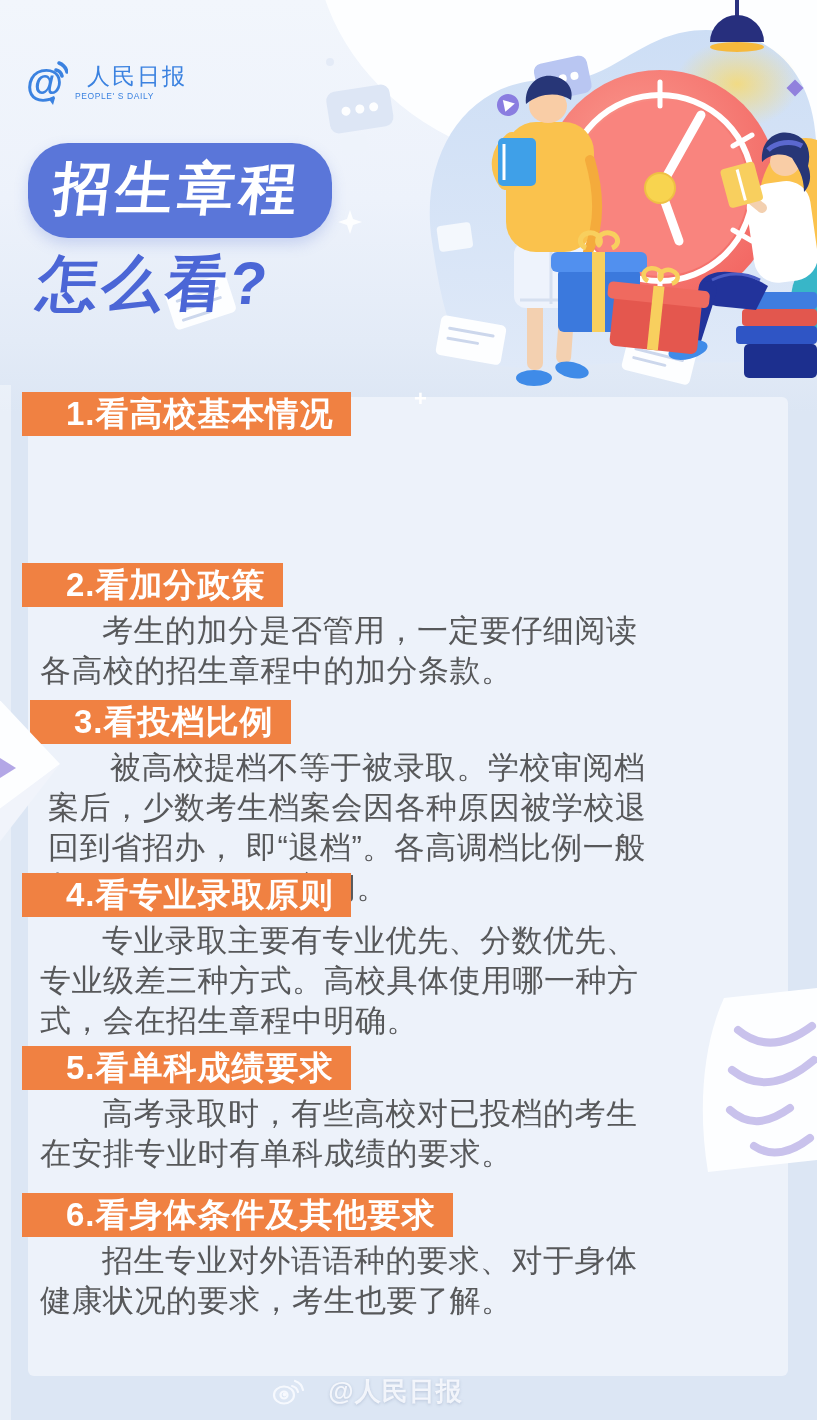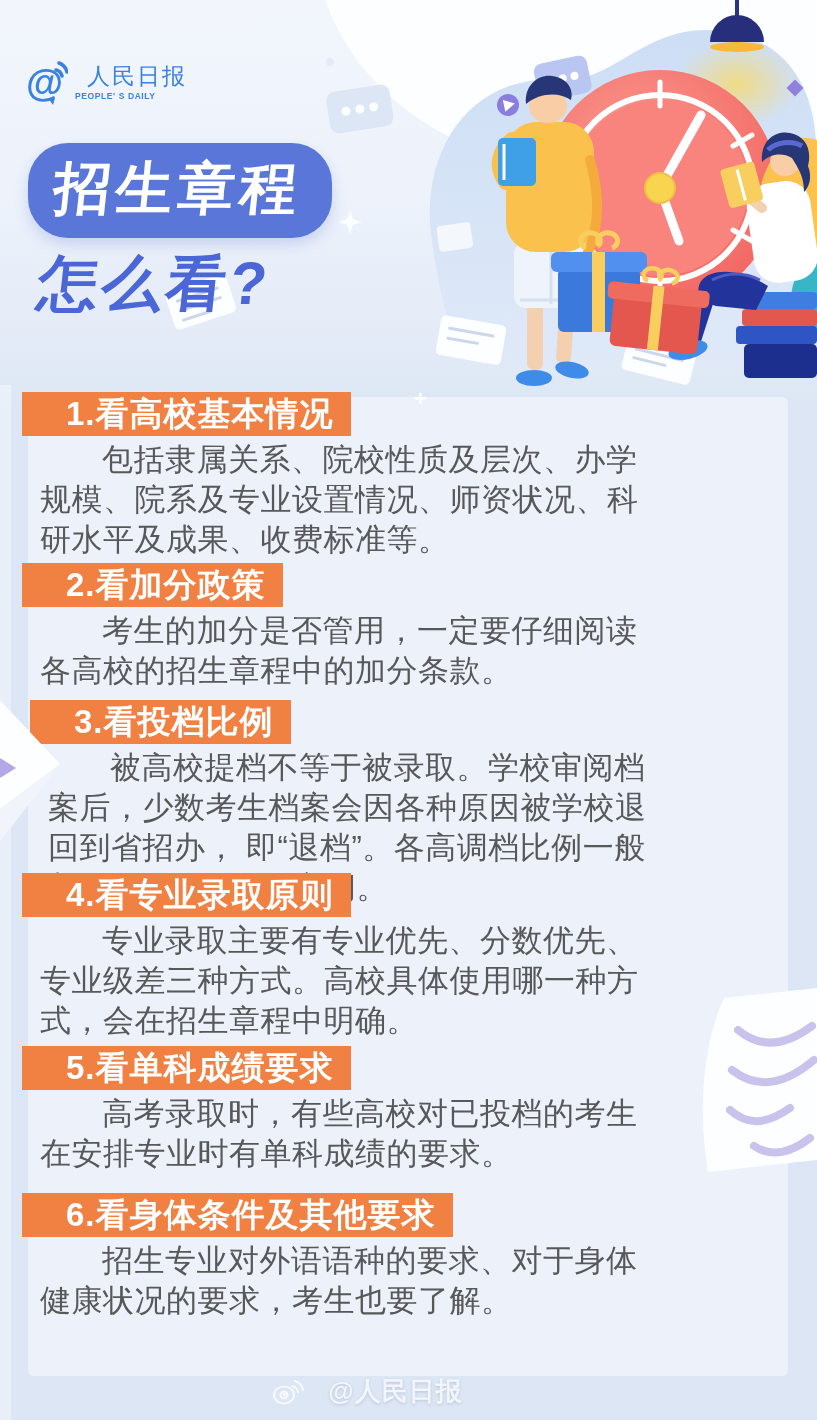--- a/index.html
+++ b/index.html
@@ -5,21 +5,21 @@
   html,body{margin:0;padding:0;}
   body{font-family:"Liberation Sans","DejaVu Sans",sans-serif;}
   .page{position:relative;width:817px;height:1420px;overflow:hidden;
         background:linear-gradient(180deg,#f2f6fc 0%,#edf2fb 14%,#e3ebf7 24%,#dce6f4 29%,#dce6f4 100%);}
   
   .hero-svg{position:absolute;left:0;top:0;z-index:1;}
   .edge-stripe{position:absolute;left:0;top:385px;width:11px;height:1035px;background:rgba(255,255,255,.38);z-index:3;}
   .logo{position:absolute;left:26px;top:58px;display:flex;align-items:center;gap:7px;z-index:5;}
   .logo-text{display:flex;flex-direction:column;line-height:1;}
   .logo-cn{font-size:23px;font-weight:normal;color:#3b82e0;letter-spacing:2px;margin-left:12px;}
-  .logo-en{font-size:8.5px;font-weight:bold;color:#3b82e0;letter-spacing:.6px;margin-top:4px;}
+  .logo-en{font-size:8.5px;font-weight:normal;color:#3b82e0;letter-spacing:.6px;margin-top:4px;}
   .title-wrap{position:absolute;left:28px;top:143px;z-index:5;}
   .title-pill{display:inline-block;background:#5a76d9;border-radius:40px;padding:8px 30px 10px 26px;
               box-shadow:0 6px 14px rgba(90,118,217,.25);}
   .title-line1{font-size:57px;font-weight:900;color:#ffffff;letter-spacing:5px;transform:skewX(-6deg);display:inline-block;}
   .title-line2{margin:6px 0 0 10px;font-size:60px;font-weight:900;color:#4b66d6;letter-spacing:4px;transform:skewX(-6deg);display:inline-block;}
   
   .card{position:absolute;left:28px;top:397px;width:760px;height:979px;background:#edf2fa;border-radius:6px;z-index:2;}
   .section{position:absolute;left:0;width:693px;z-index:4;}
   .badge{display:inline-block;margin-left:22px;background:#f08142;color:#ffffff;
          font-size:33px;font-weight:bold;line-height:1;padding:5px 17px 6px 44px;letter-spacing:1px;}
@@ -204,21 +204,20 @@
     </div>
     <div><span class="title-line2">怎么看?</span></div>
   </div>
 
   <div class="card"></div>
   <div class="edge-stripe"></div>
   <span class="plus-mark" style="left:414px;top:386px;">+</span>
 
   <div class="section" style="top:392px;">
     <span class="badge">1.看高校基本情况</span>
-    <p class="body-text">包括隶属关系、院校性质及层次、办学规模、院系及专业设置情况、师资状况、科研水平及成果、收费标准等。</p>
   </div>
   <div class="section" style="top:563px;">
     <span class="badge">2.看加分政策</span>
     <p class="body-text">考生的加分是否管用，一定要仔细阅读各高校的招生章程中的加分条款。</p>
   </div>
   <div class="section" style="top:700px;padding-left:8px;">
     <span class="badge">3.看投档比例</span>
     <p class="body-text">被高校提档不等于被录取。学校审阅档案后，少数考生档案会因各种原因被学校退回到省招办， 即“退档”。各高调档比例一般都在100%- 120%之间。</p>
   </div>
   <div class="section" style="top:873px;">

